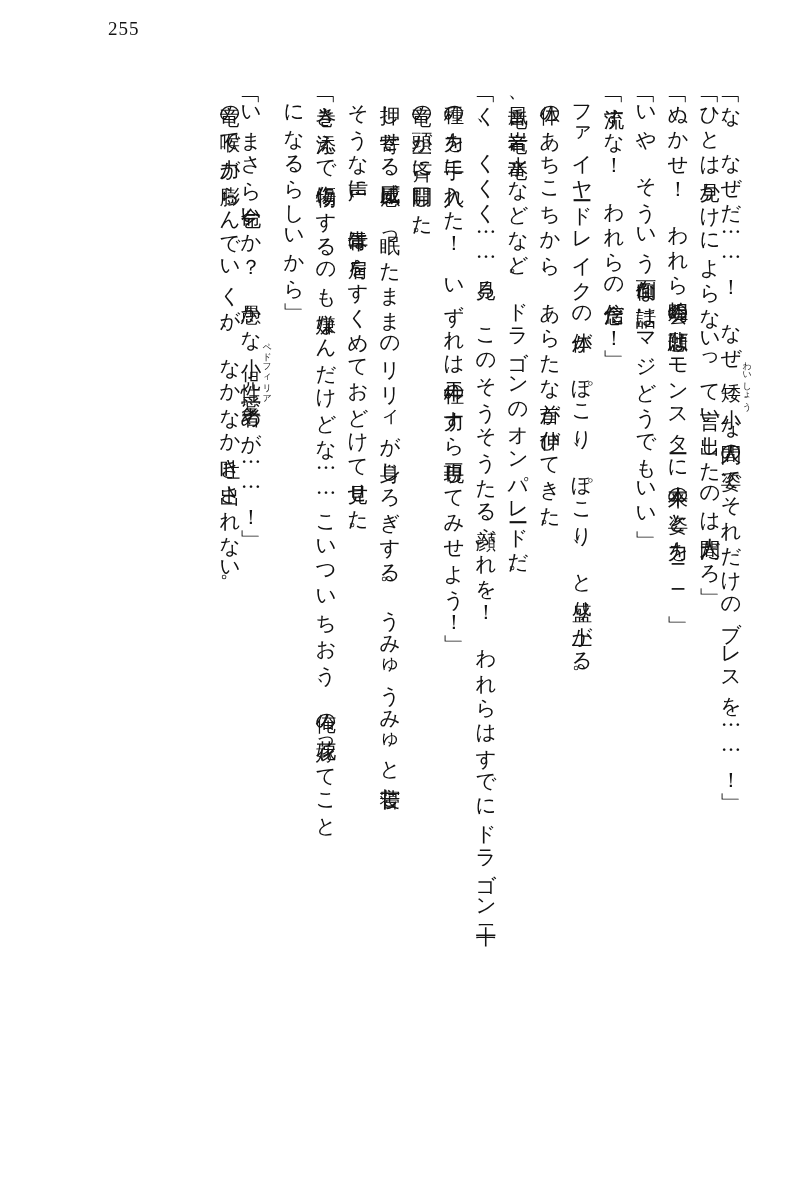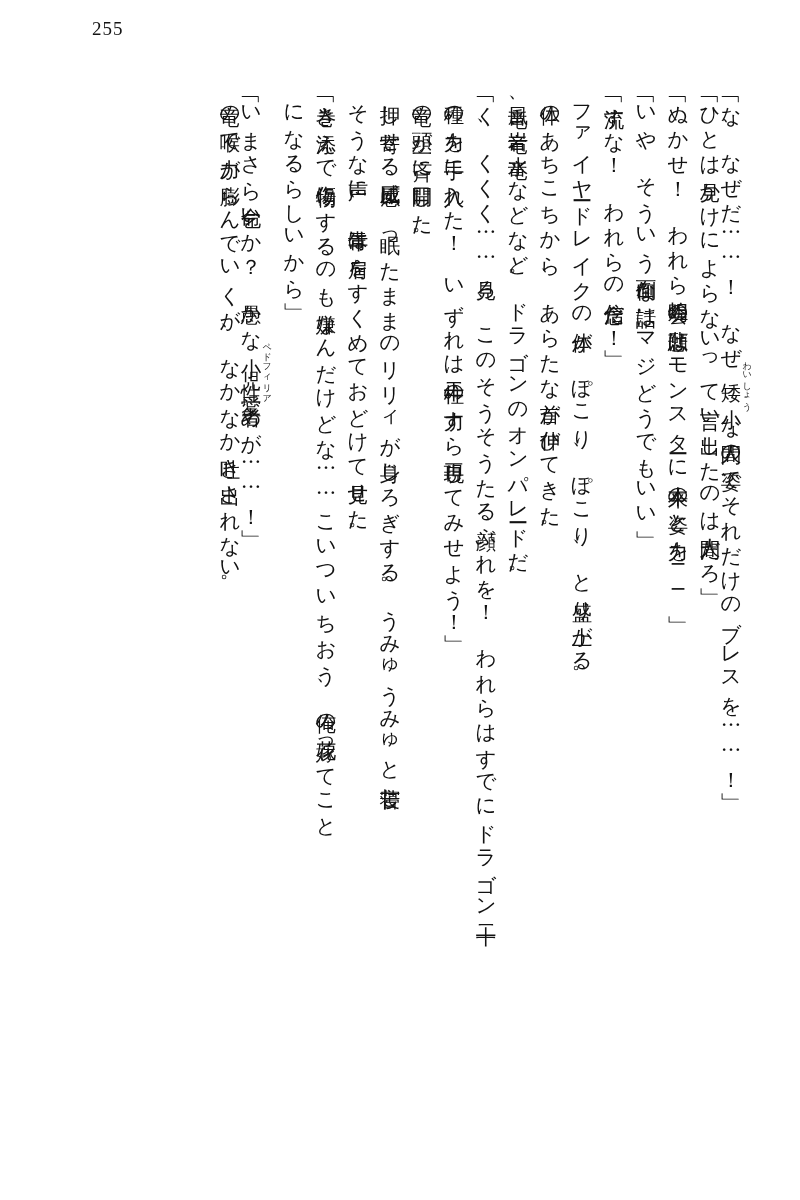--- a/index.html
+++ b/index.html
@@ -14,21 +14,21 @@
   .page {
     position: relative;
     width: 800px;
     height: 1200px;
     background: #ffffff;
     overflow: hidden;
   }
   .page-number {
     position: absolute;
     top: 18px;
-    left: 92px;
+    left: 108px;
     font-size: 19px;
     letter-spacing: 1px;
     font-family: "Liberation Serif", "DejaVu Serif", serif;
     color: #141414;
   }
   .text-body {
     position: absolute;
     top: 90px;
     left: 40px;
     right: 48px;

